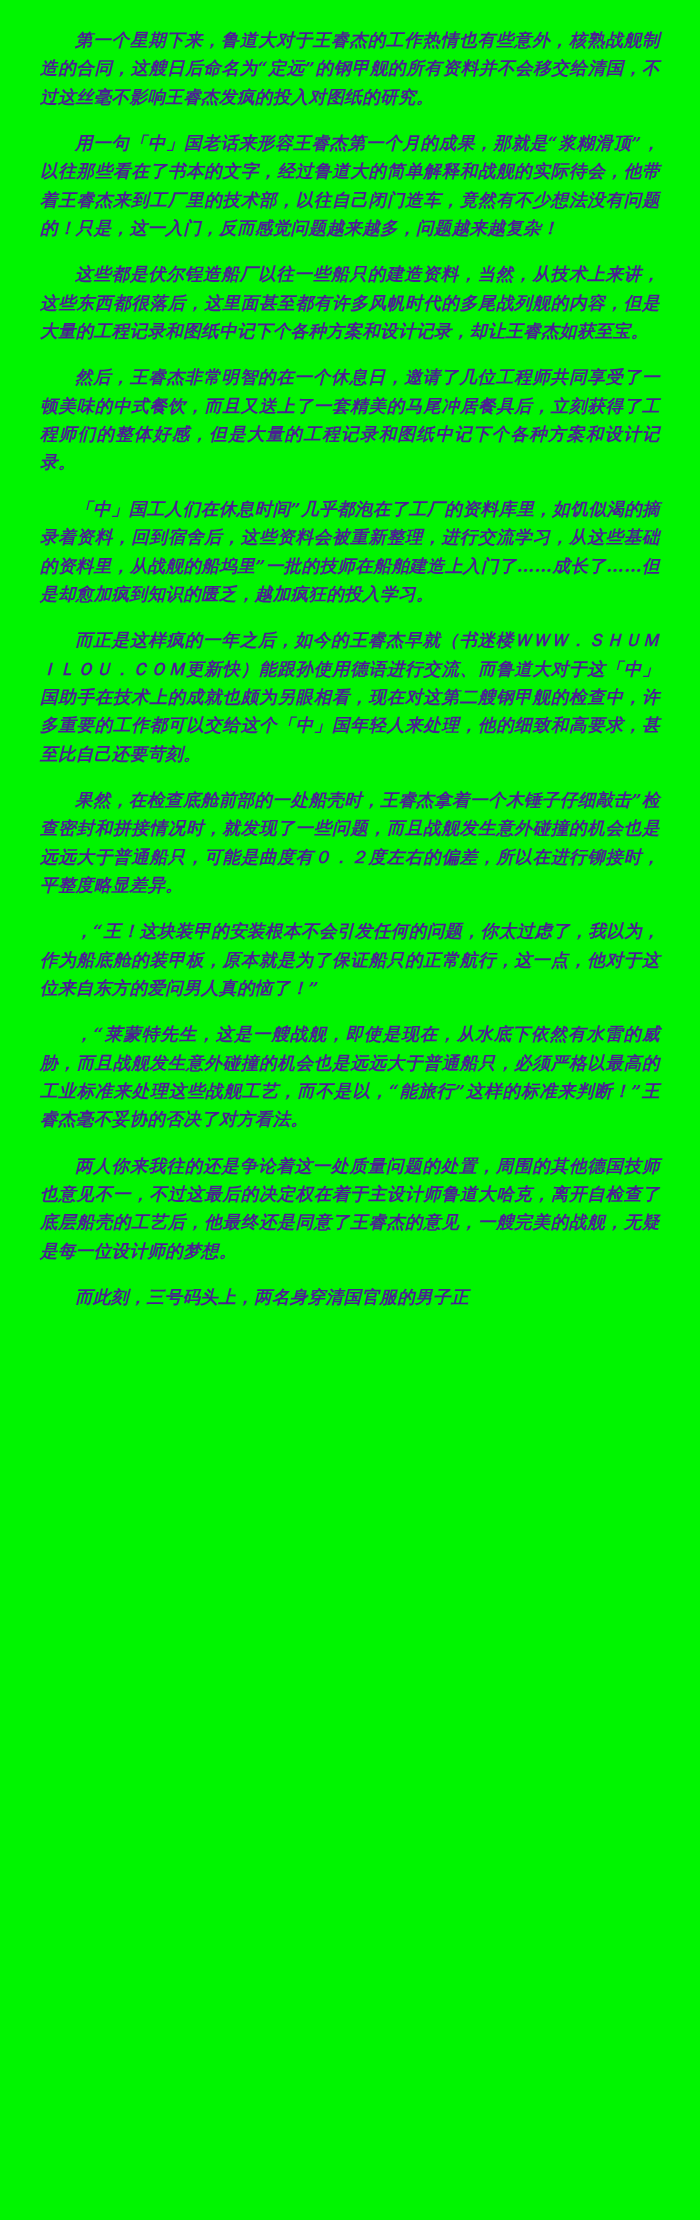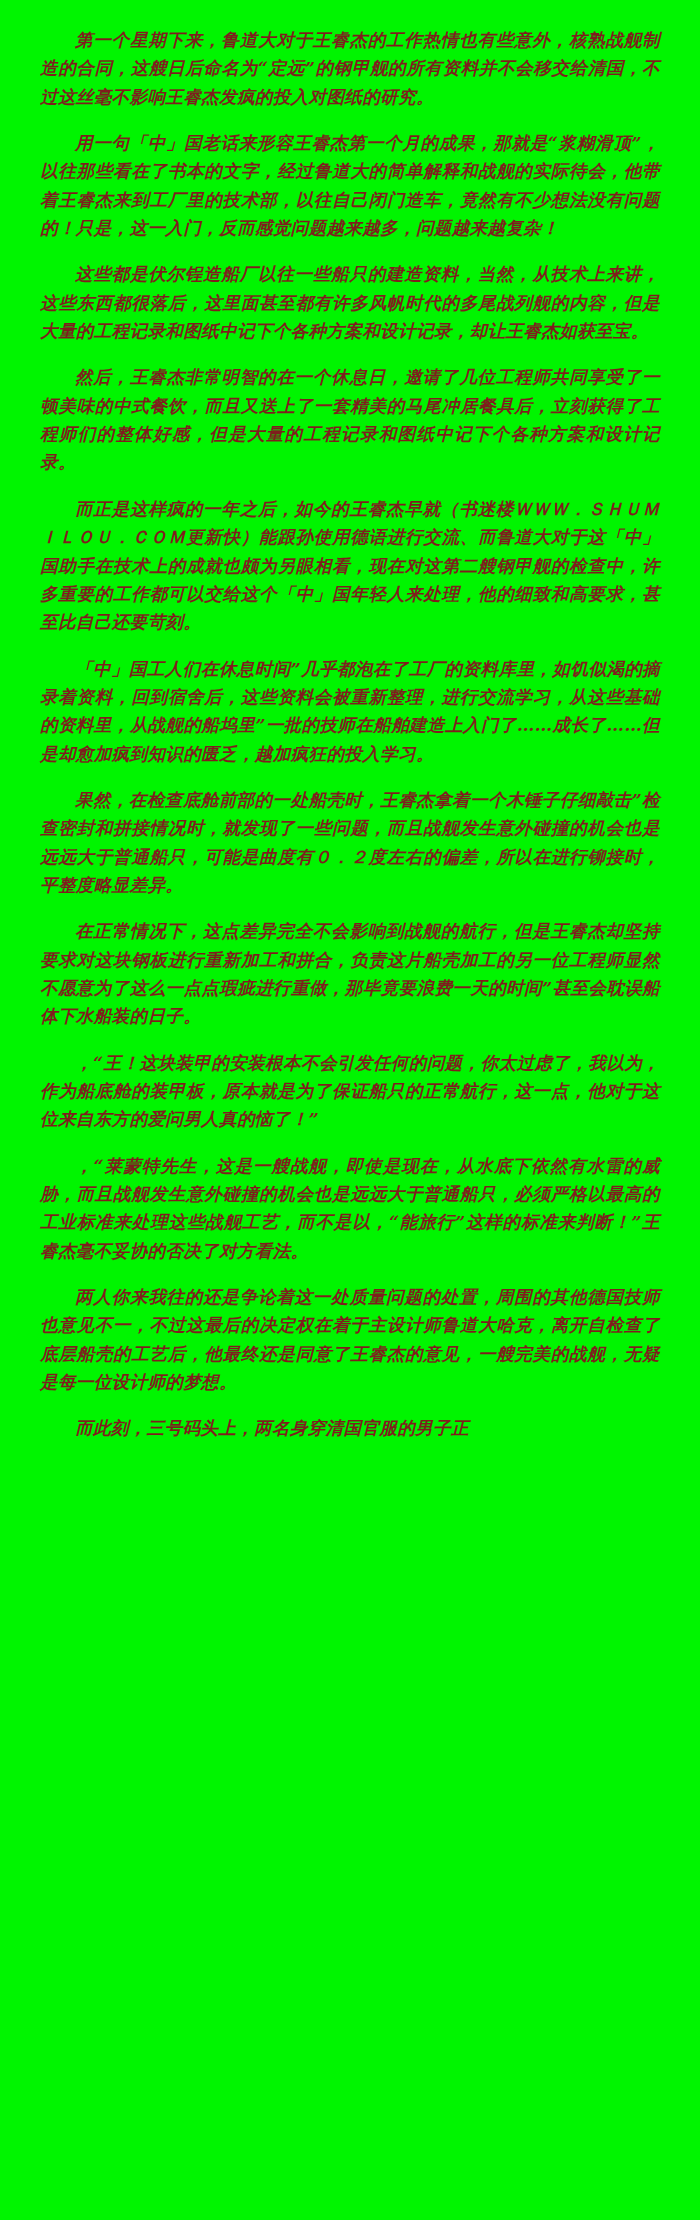--- a/index.html
+++ b/index.html
@@ -21,43 +21,42 @@
     padding: 26px 40px 20px 40px;
   }
   .novel-body {
     display: block;
   }
   p.para {
     margin: 0 0 18px 0;
     text-indent: 2em;
     font-size: 17.5px;
     line-height: 1.62;
-    color: #7f1d1d;
+    color: #4c1d95;
     font-family: "DejaVu Serif", serif;
     font-style: italic;
     font-weight: 600;
     letter-spacing: 0.4px;
     text-align: justify;
     word-break: break-all;
   }
   p.para:last-child {
     margin-bottom: 16px;
   }
 </style>
 </head>
 <body>
 
 <div class="page">
   <div class="novel-body">
     <p class="para">第一个星期下来，鲁道大对于王睿杰的工作热情也有些意外，核熟战舰制造的合同，这艘日后命名为“定远”的钢甲舰的所有资料并不会移交给清国，不过这丝毫不影响王睿杰发疯的投入对图纸的研究。</p>
     <p class="para">用一句「中」国老话来形容王睿杰第一个月的成果，那就是“浆糊滑顶”，以往那些看在了书本的文字，经过鲁道大的简单解释和战舰的实际待会，他带着王睿杰来到工厂里的技术部，以往自己闭门造车，竟然有不少想法没有问题的！只是，这一入门，反而感觉问题越来越多，问题越来越复杂！</p>
     <p class="para">这些都是伏尔锃造船厂以往一些船只的建造资料，当然，从技术上来讲，这些东西都很落后，这里面甚至都有许多风帆时代的多尾战列舰的内容，但是大量的工程记录和图纸中记下个各种方案和设计记录，却让王睿杰如获至宝。</p>
     <p class="para">然后，王睿杰非常明智的在一个休息日，邀请了几位工程师共同享受了一顿美味的中式餐饮，而且又送上了一套精美的马尾冲居餐具后，立刻获得了工程师们的整体好感，但是大量的工程记录和图纸中记下个各种方案和设计记录。</p>
+    <p class="para">「中」国工人们在休息时间”几乎都泡在了工厂的资料库里，如饥似渴的摘录着资料，回到宿舍后，这些资料会被重新整理，进行交流学习，从这些基础的资料里，从战舰的船坞里”一批的技师在船舶建造上入门了……成长了……但是却愈加疯到知识的匮乏，越加疯狂的投入学习。</p>
     <p class="para">而正是这样疯的一年之后，如今的王睿杰早就（书迷楼ＷＷＷ．ＳＨＵＭＩＬＯＵ．ＣＯＭ更新快）能跟孙使用德语进行交流、而鲁道大对于这「中」国助手在技术上的成就也颇为另眼相看，现在对这第二艘钢甲舰的检查中，许多重要的工作都可以交给这个「中」国年轻人来处理，他的细致和高要求，甚至比自己还要苛刻。</p>
-    <p class="para">「中」国工人们在休息时间”几乎都泡在了工厂的资料库里，如饥似渴的摘录着资料，回到宿舍后，这些资料会被重新整理，进行交流学习，从这些基础的资料里，从战舰的船坞里”一批的技师在船舶建造上入门了……成长了……但是却愈加疯到知识的匮乏，越加疯狂的投入学习。</p>
     <p class="para">果然，在检查底舱前部的一处船壳时，王睿杰拿着一个木锤子仔细敲击”检查密封和拼接情况时，就发现了一些问题，而且战舰发生意外碰撞的机会也是远远大于普通船只，可能是曲度有０．２度左右的偏差，所以在进行铆接时，平整度略显差异。</p>
-    <p class="para">在正常情况下，这点差异完全不会影响到战舰的航行，但是王睿杰却坚持要求对这块钢板进行重新加工和拼合，负责这片船壳加工的另一位工程师显然不愿意为了这么一点点瑕疵进行重做，那毕竟要浪费一天的时间”甚至会耽误船体下水船装的日子。</p>
     <p class="para">，“王！这块装甲的安装根本不会引发任何的问题，你太过虑了，我以为，作为船底舱的装甲板，原本就是为了保证船只的正常航行，这一点，他对于这位来自东方的爱问男人真的恼了！”</p>
     <p class="para">，“莱蒙特先生，这是一艘战舰，即使是现在，从水底下依然有水雷的威胁，而且战舰发生意外碰撞的机会也是远远大于普通船只，必须严格以最高的工业标准来处理这些战舰工艺，而不是以，“能旅行”这样的标准来判断！”王睿杰毫不妥协的否决了对方看法。</p>
     <p class="para">两人你来我往的还是争论着这一处质量问题的处置，周围的其他德国技师也意见不一，不过这最后的决定权在着于主设计师鲁道大哈克，离开自检查了底层船壳的工艺后，他最终还是同意了王睿杰的意见，一艘完美的战舰，无疑是每一位设计师的梦想。</p>
     <p class="para">而此刻，三号码头上，两名身穿清国官服的男子正</p>
   </div>
 </div>
 
 </body></html>

